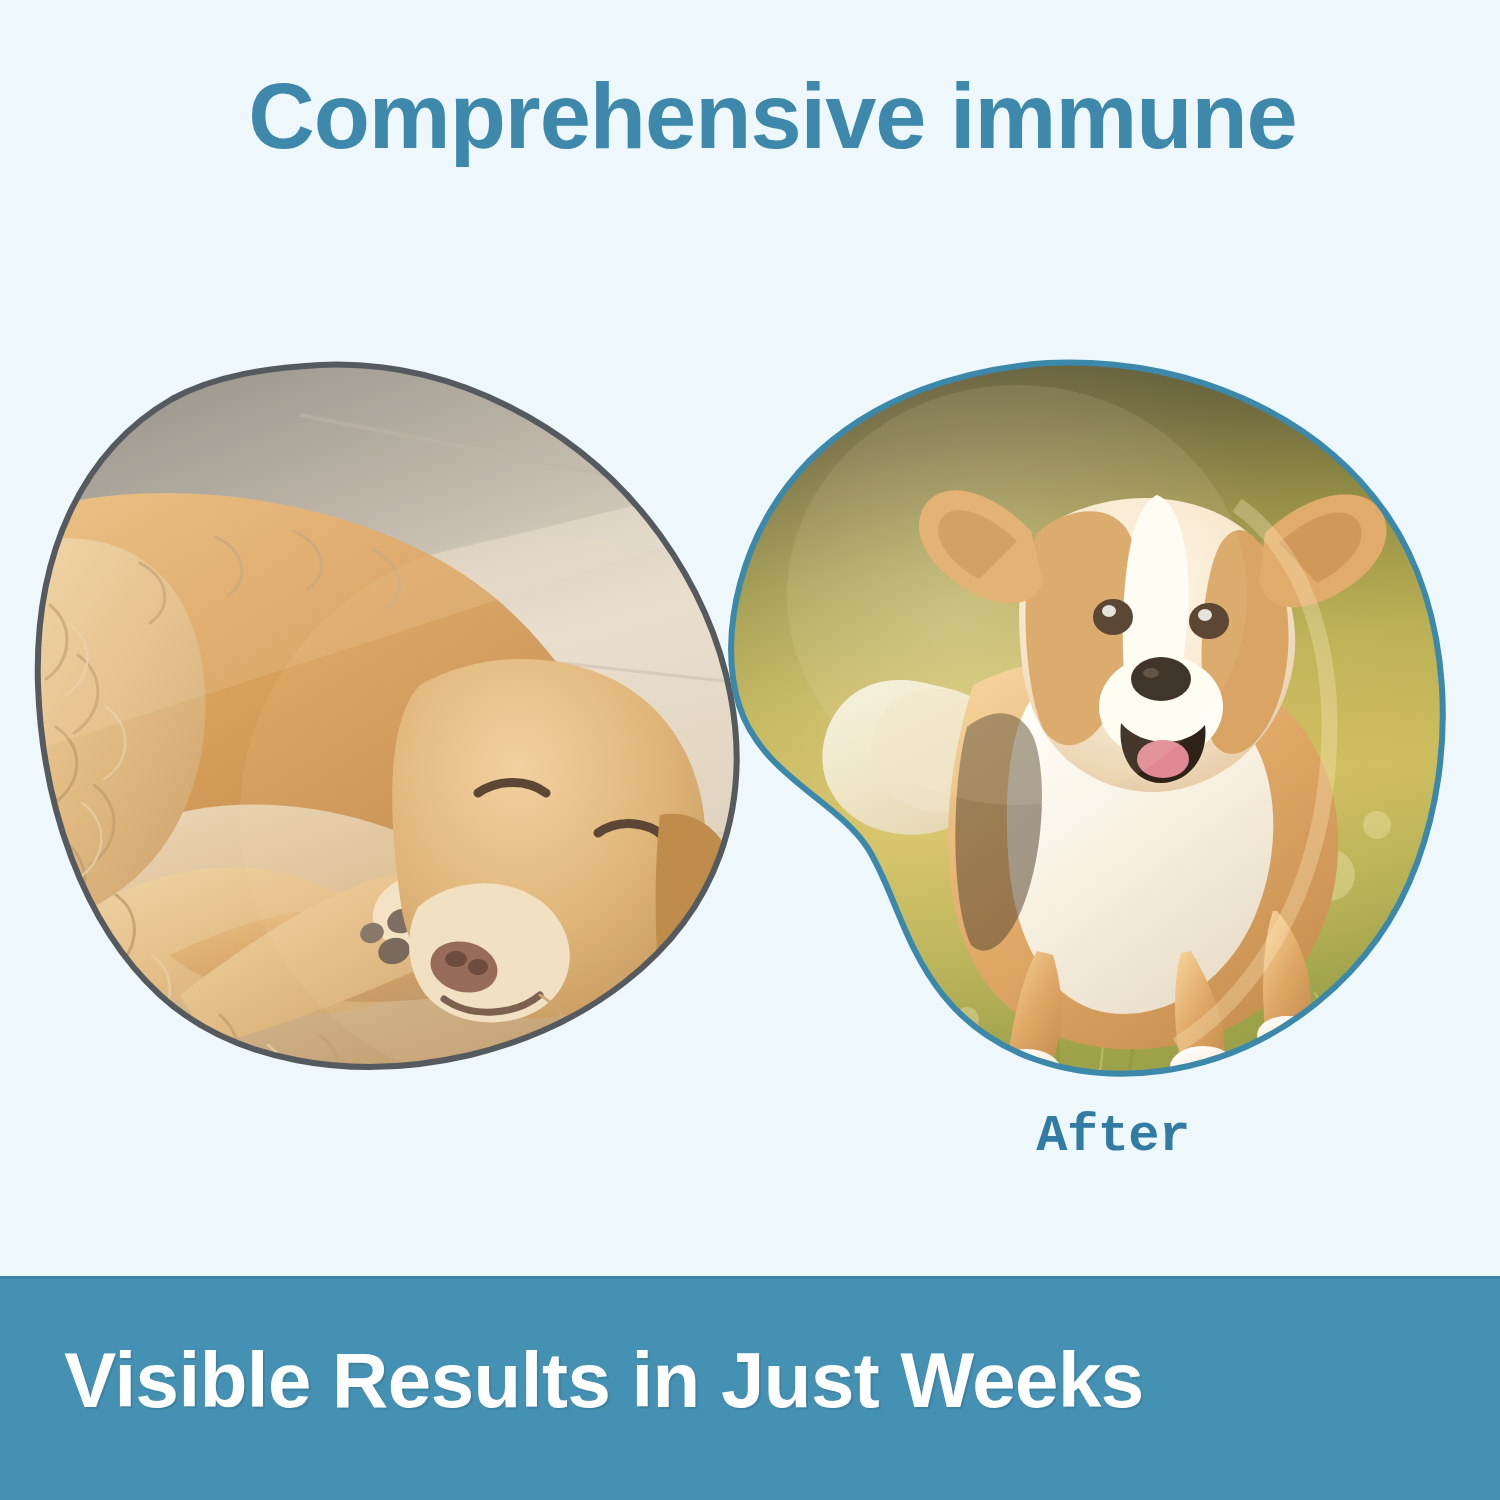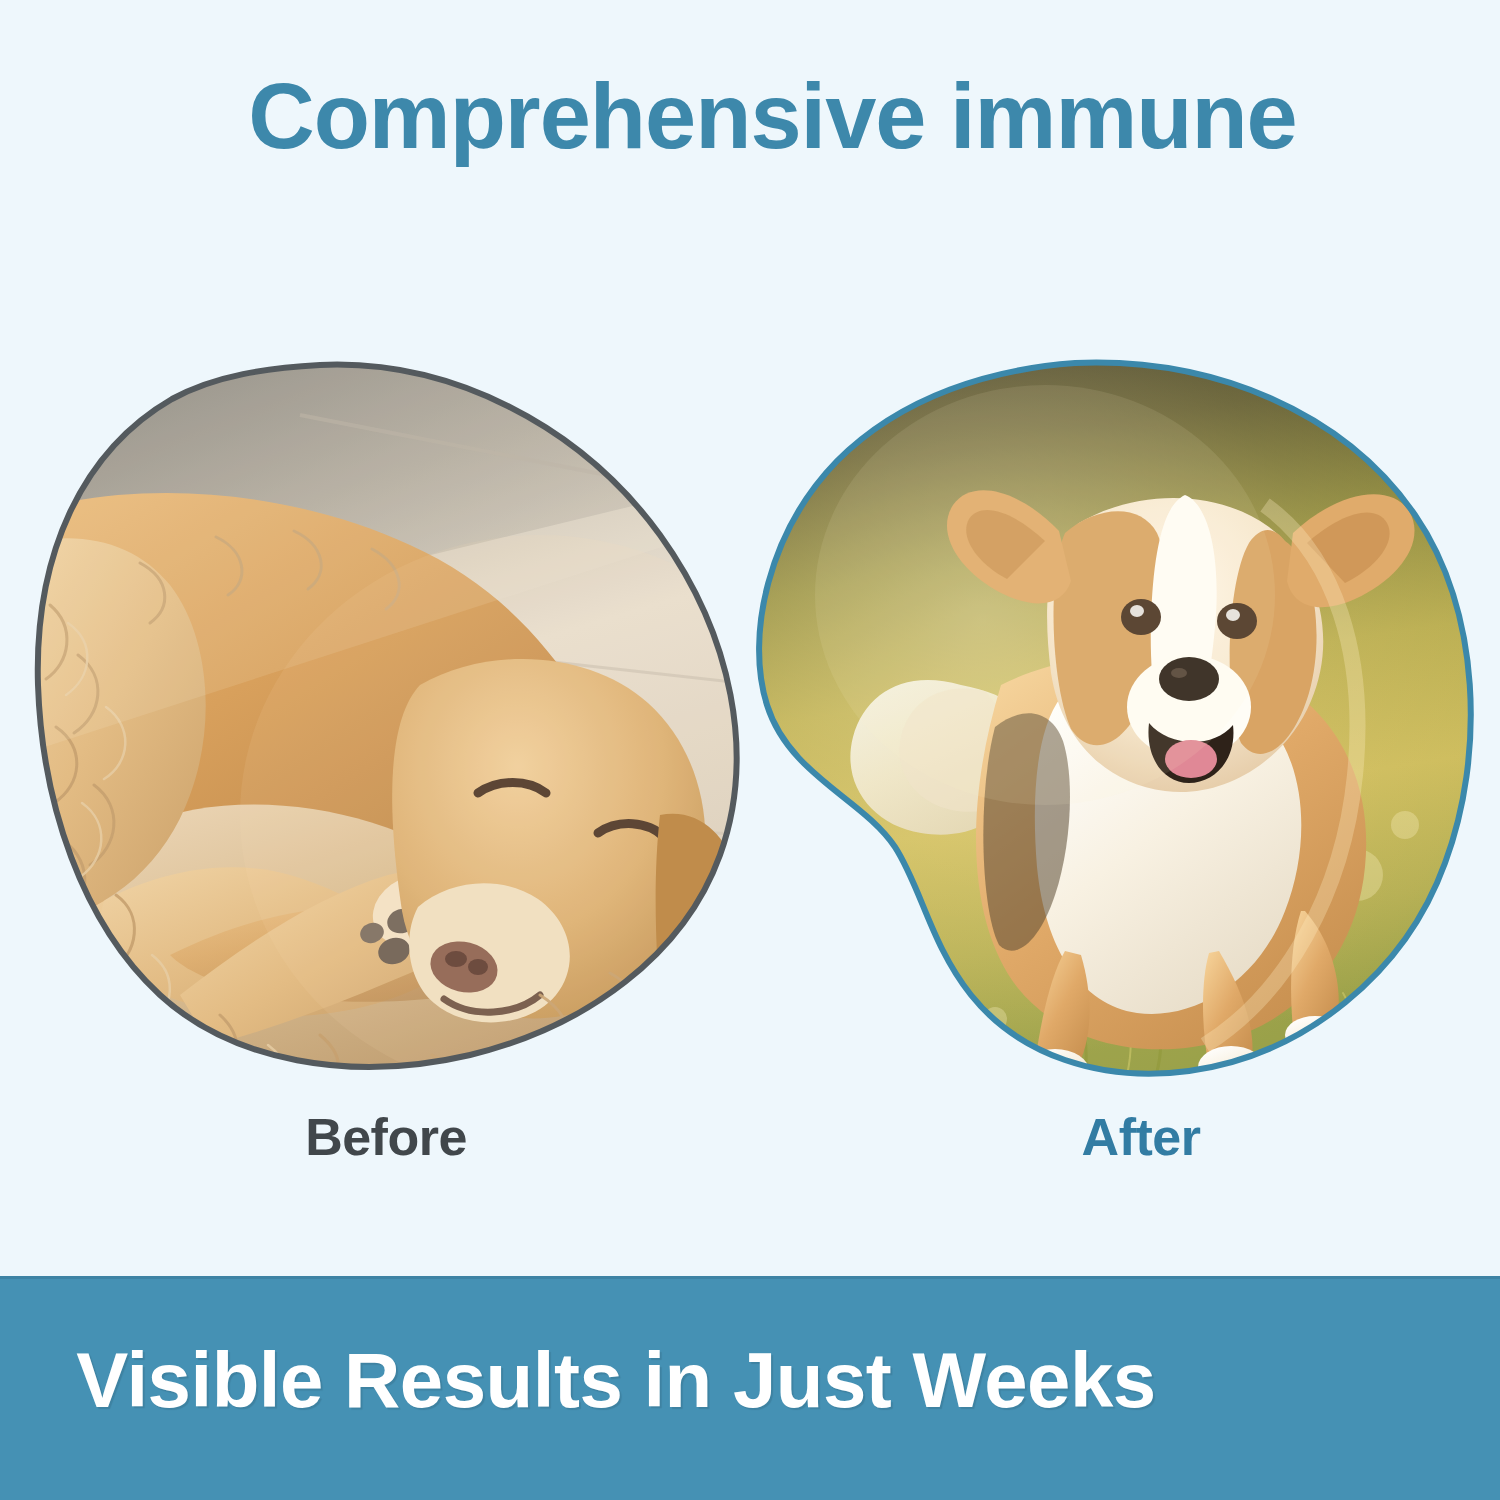--- a/index.html
+++ b/index.html
@@ -27,21 +27,21 @@
 
   
   #compare {
     position:absolute;
     left:0; top:355px;
     width:1500px; height:840px;
   }
 
   .panel { position:absolute; top:0; }
   #panel-before { left:20px;  width:740px; height:840px; }
-  #panel-after  { left:745px; width:740px; height:840px; }
+  #panel-after  { left:717px; width:740px; height:840px;font-family:Liberation Mono, monospace; }
 
   .blob-wrap { position:absolute; left:0; top:0; width:740px; height:730px; }
   .blob-wrap svg { display:block; width:740px; height:730px; }
 
   .cap {
     position:absolute;
     width:100%;
     text-align:center;
     font-size:52px;
     font-weight:bold;
@@ -61,21 +61,20 @@
   #banner-text {
     position:absolute;
     left:0; top:56px;
     width:1208px;
     text-align:center;
     color:#ffffff;
     font-size:78px;
     font-weight:bold;
     letter-spacing:-0.5px;
     text-shadow:2px 2px 1px rgba(0,0,0,0.10);
-    margin-left:12px;
   }
 </style>
 </head>
 <body>
 
 <div id="headline">
   <span class="ln">Comprehensive immune</span>
 </div>
 
 <div id="compare">
@@ -231,21 +230,20 @@
         <path d="M 300 10
                  C 430 4 560 70 640 180
                  C 712 280 736 400 700 500
                  C 664 600 566 672 450 700
                  C 330 728 212 706 140 640
                  C 62 568 22 448 18 330
                  C 14 200 62 96 152 44
                  C 196 20 248 13 300 10 Z" fill="none" stroke="#545a5e" stroke-width="6"></path>
       </svg>
     </div>
-    <div class="cap" id="caption-before">Before</div>
   </div>
 
   <div class="panel" id="panel-after">
     <div class="blob-wrap">
       <svg viewBox="0 0 740 730" xmlns="http://www.w3.org/2000/svg" aria-hidden="true">
         <defs>
           <clipPath id="clipAfter">
             <path d="M 330 8
                      C 470 2 600 58 670 160
                      C 736 256 740 400 700 508

